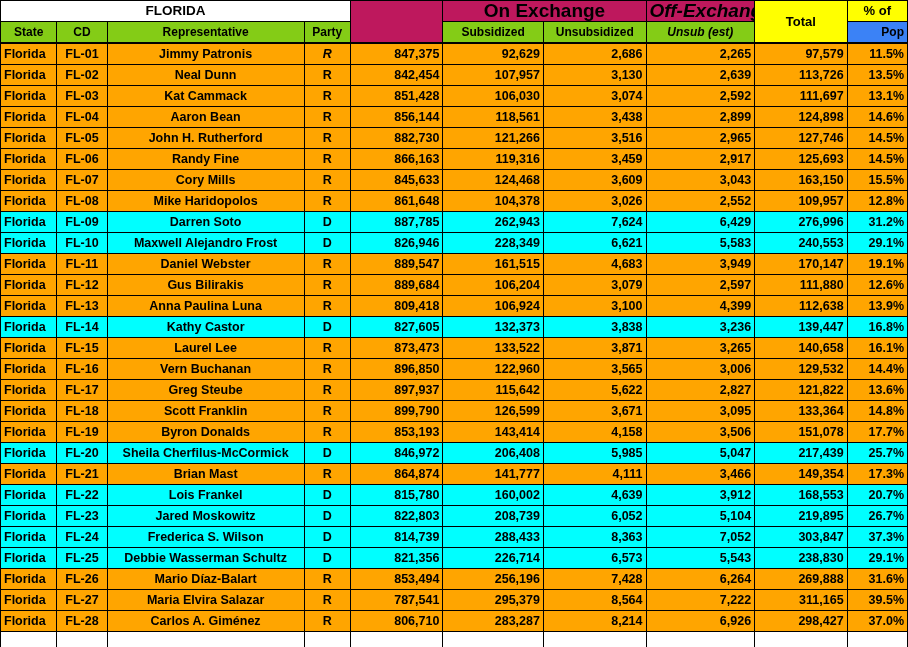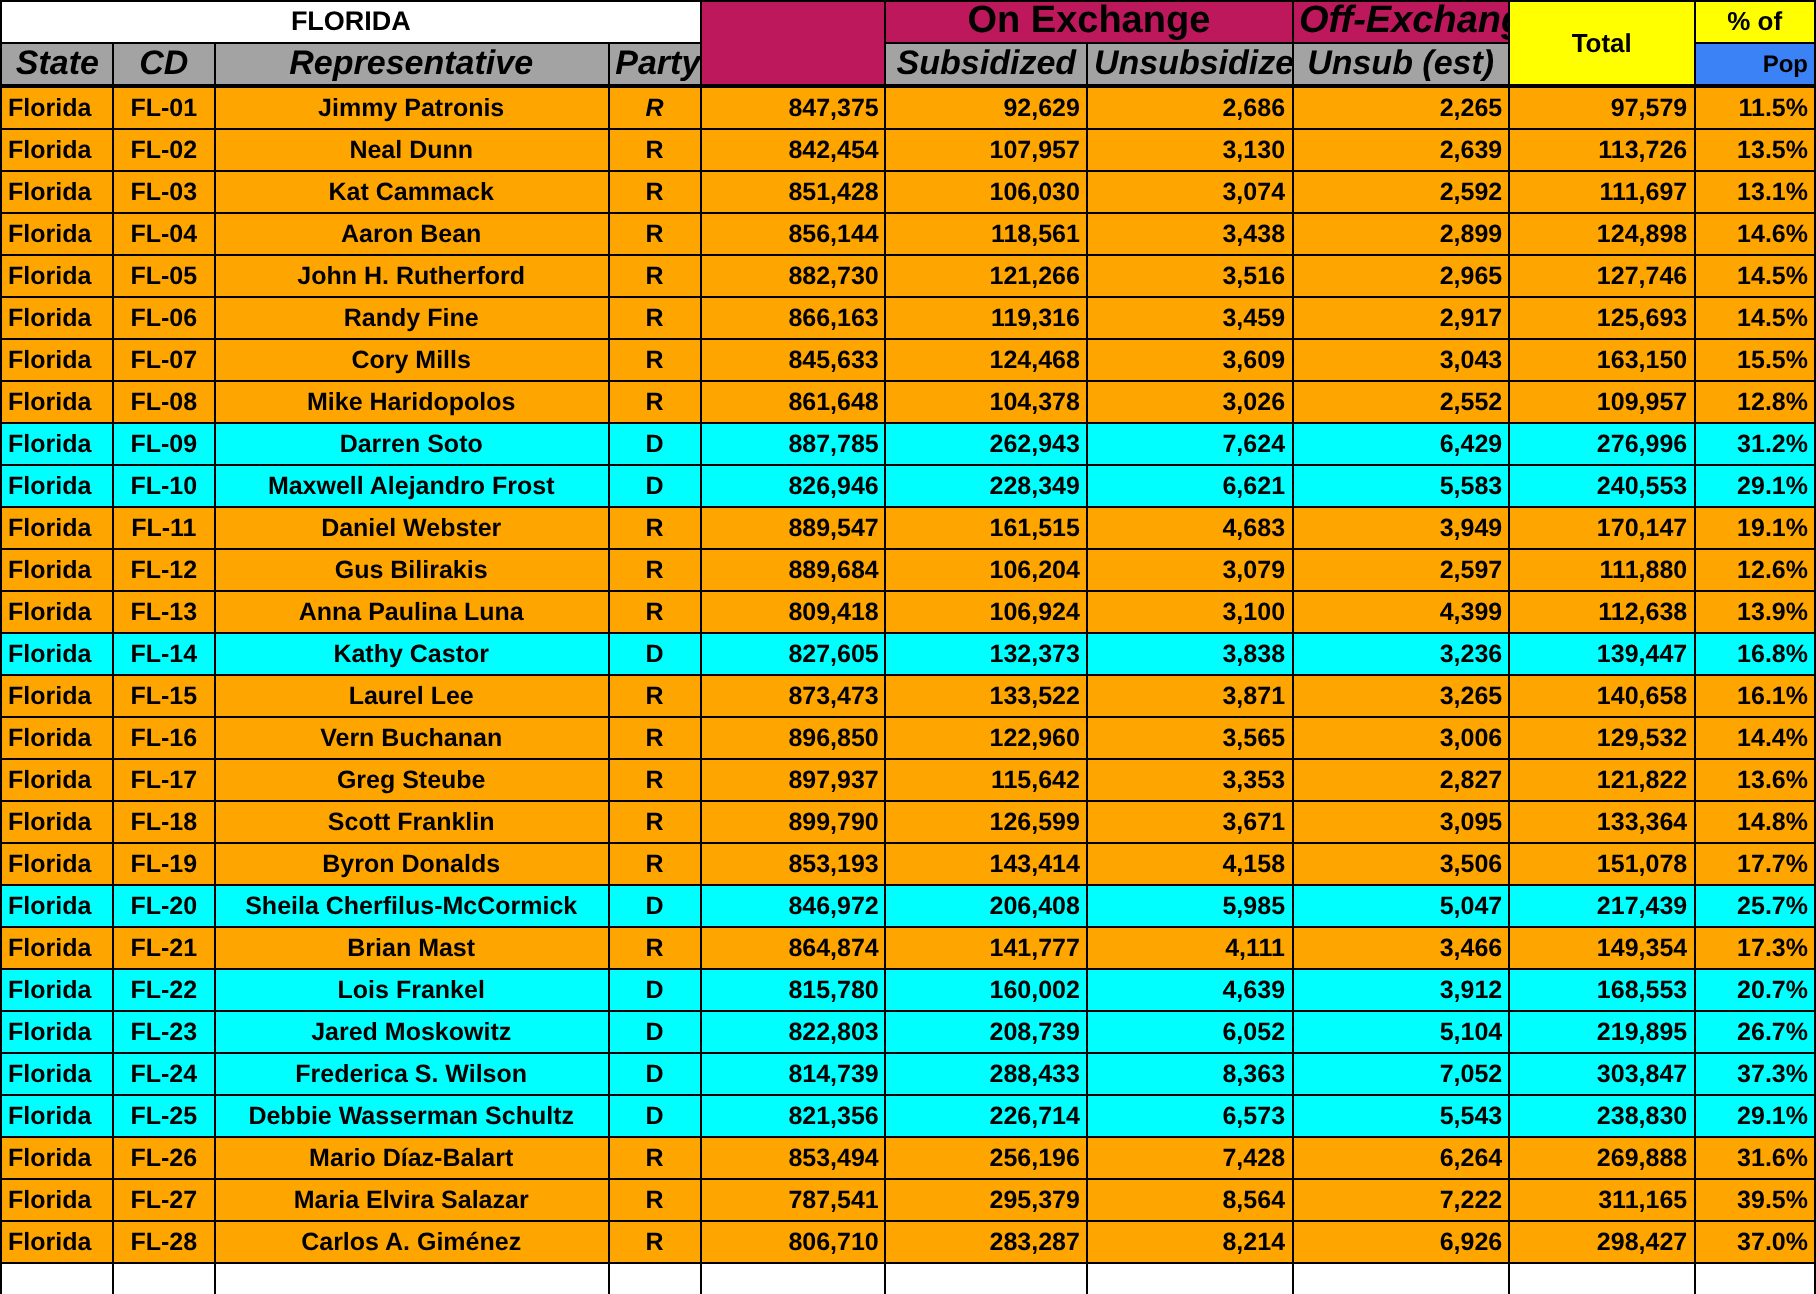--- a/index.html
+++ b/index.html
@@ -41,24 +41,23 @@
   }
   .hdr-yellow {
     background: #ffff00;
     text-align: center;
     font-size: 13px;
   }
   .hdr-italic {
     font-style: italic;
   }
   .col-head {
-    background: #a3a3a3;
+    background: #84cc16;
     text-align: center;
-    font-size: 17px;
-    font-style: italic;
+    font-size: 12px;
   }
   .col-head-yellow {
     background: #3b82f6;
     text-align: right;
     font-size: 12px;
   }
   
   .r-orange td { background: #ffa500; }
   .r-cyan td { background: #00ffff; }
   td.c-state { text-align: left; }
@@ -316,21 +315,21 @@
         <td class="num">129,532</td>
         <td class="c-pct">14.4%</td>
       </tr>
       <tr class="r-orange">
         <td class="c-state">Florida</td>
         <td class="c-cd">FL-17</td>
         <td class="c-rep">Greg Steube</td>
         <td class="c-party">R</td>
         <td class="num">897,937</td>
         <td class="num">115,642</td>
-        <td class="num">3,353</td>
+        <td class="num">5,622</td>
         <td class="num">2,827</td>
         <td class="num">121,822</td>
         <td class="c-pct">13.6%</td>
       </tr>
       <tr class="r-orange">
         <td class="c-state">Florida</td>
         <td class="c-cd">FL-18</td>
         <td class="c-rep">Scott Franklin</td>
         <td class="c-party">R</td>
         <td class="num">899,790</td>

